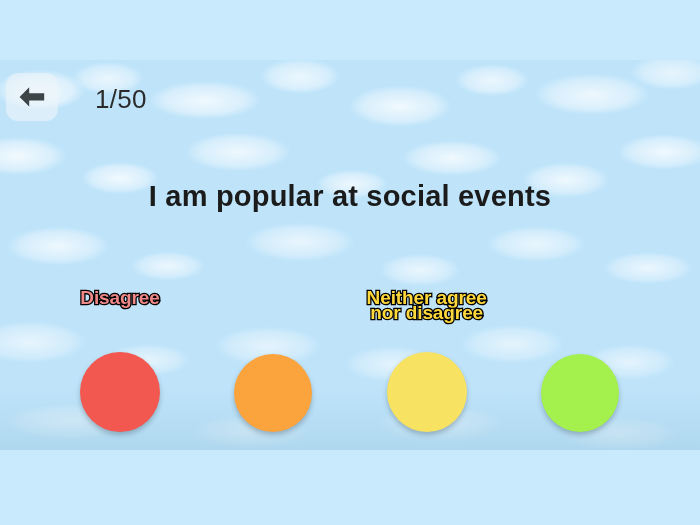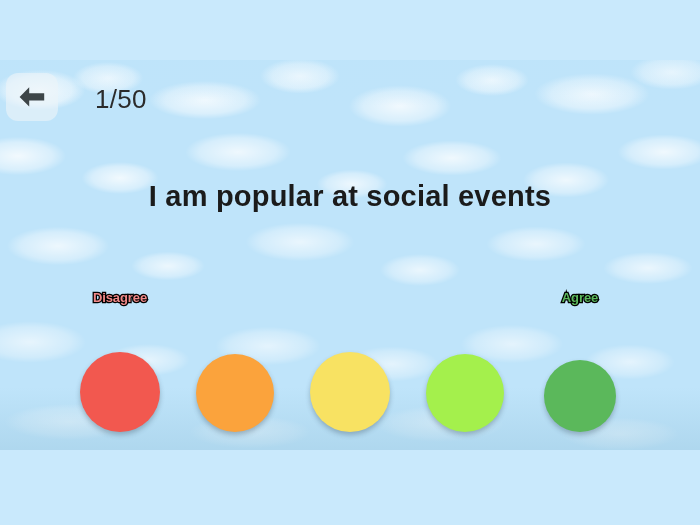--- a/index.html
+++ b/index.html
@@ -145,21 +145,21 @@
     flex-direction: column;
     align-items: center;
     justify-content: flex-end;
   }
   .option-label {
     position: absolute;
     top: 0;
     left: -15px;
     width: 130px;
     text-align: center;
-    font-size: 13px;
+    font-size: 19px;
     font-weight: bold;
     line-height: 15px;
     letter-spacing: -0.1px;
     -webkit-text-stroke: 2.6px #000;
     paint-order: stroke fill;
   }
   .option-circle {
     border-radius: 50%;
     cursor: pointer;
     box-shadow: 0 3px 5px rgba(40,60,75,0.30);
@@ -204,23 +204,20 @@
 <div id="scale-row">
   <div class="scale-option">
     <div class="option-label" style="color: rgb(240, 136, 136);">Disagree</div>
     <div class="option-circle" style="width: 80px; height: 80px; background: rgb(242, 88, 79);"></div>
   </div>
   <div class="scale-option">
 
     <div class="option-circle" style="width: 78px; height: 78px; background: rgb(251, 163, 60);"></div>
   </div>
   <div class="scale-option">
+    <div class="option-label" style="color: rgb(255, 217, 59);">Neither agree nor disagree</div>
     <div class="option-circle" style="width: 80px; height: 80px; background: rgb(248, 226, 98);"></div>
   </div>
   <div class="scale-option">
 
     <div class="option-circle" style="width: 78px; height: 78px; background: rgb(164, 240, 76);"></div>
   </div>
-  <div class="scale-option">
-    <div class="option-label" style="color: rgb(92, 184, 92);">Agree</div>
-    <div class="option-circle" style="width: 72px; height: 72px; background: rgb(91, 184, 91);"></div>
-  </div>
 </div>
 
 </body></html>

